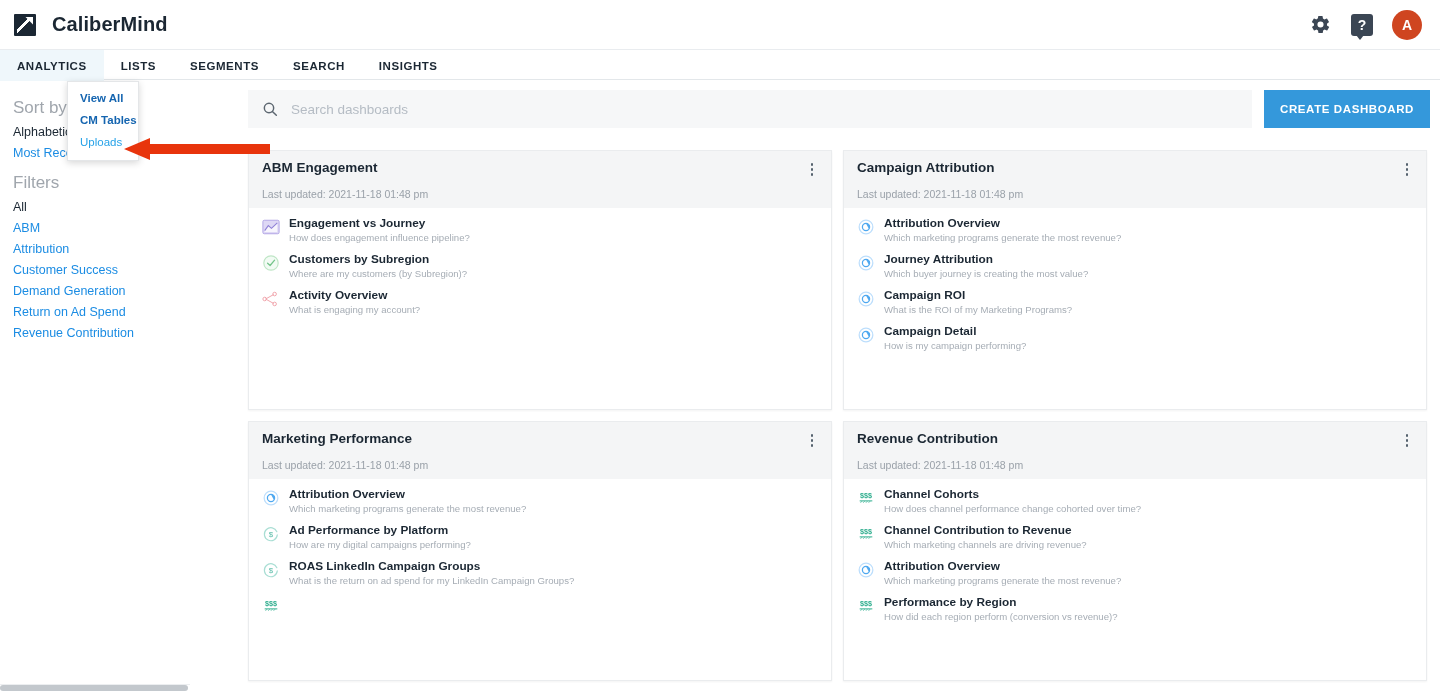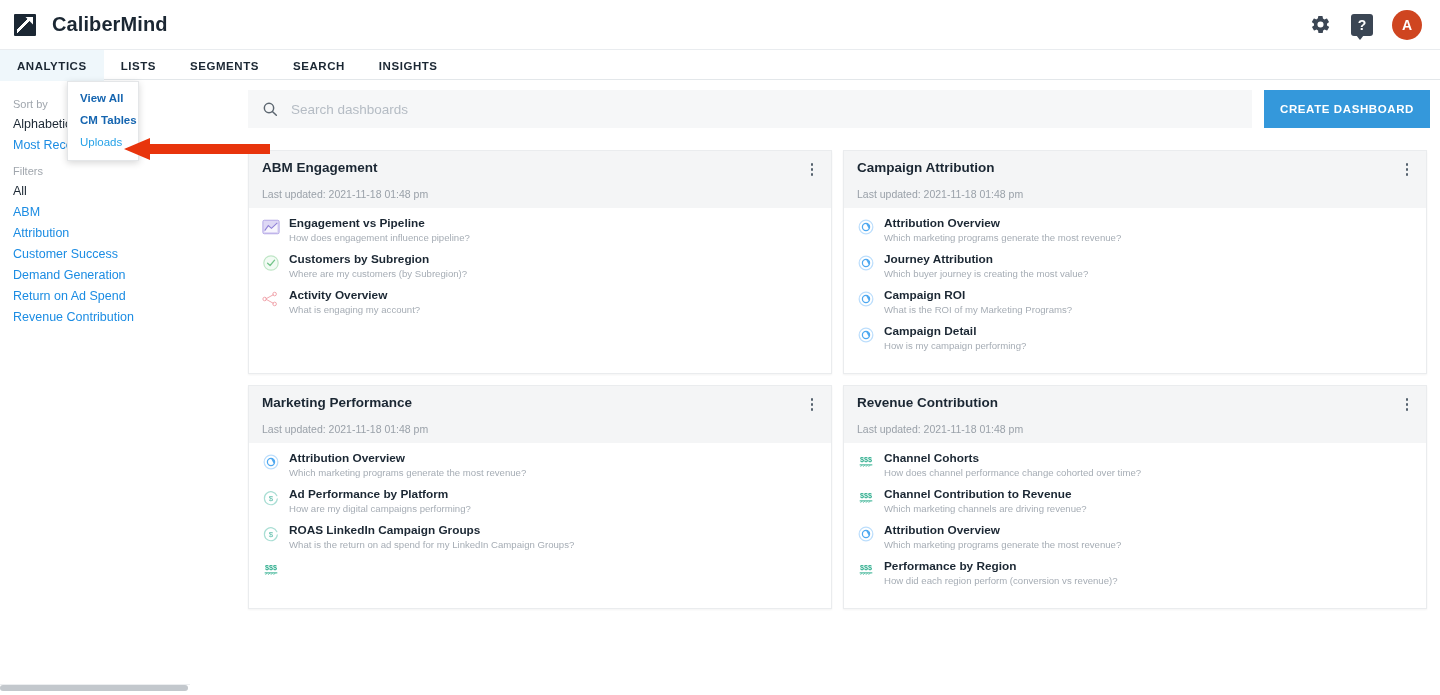--- a/index.html
+++ b/index.html
@@ -74,21 +74,21 @@
   .nav-tab.active { background: #eff7fb; }
 
   
   .sidebar {
     position: absolute; top: 81px; left: 0;
     width: 190px; height: 600px;
     background: #ffffff;
     padding-top: 14px;
     font-size: 12.5px;
   }
-  .side-group-label { color: #a0a6ad; padding: 3px 0 3px 13px; font-size: 11px; }
+  .side-group-label { color: #a0a6ad; padding: 3px 0 3px 13px; font-size: 17px; }
   .side-item { padding: 3.5px 0 3.5px 13px; cursor: pointer; white-space: nowrap; }
   .side-item.link { color: #1b8ce3; }
   .side-item.current { color: #1b2733; }
   .sb-spacer { height: 7px; }
 
   
   .hscroll {
     position: absolute; left: 0; bottom: 4px;
     width: 190px; height: 7px;
     background: #ffffff; border-top: 1px solid #eceef0;
@@ -142,21 +142,21 @@
     white-space: nowrap;
   }
 
   
   .grid {
     position: absolute; top: 69px; left: 58px;
     width: 1184px;
     display: flex; flex-wrap: wrap; gap: 11px 11px;
   }
   .card {
-    width: 584px; height: 224px;
+    width: 584px; height: 260px;
     background: #ffffff;
     border: 1px solid #eaecee;
     box-shadow: 0 1px 2px rgba(0,0,0,.05);
     overflow: hidden;
     display: flex; flex-direction: column;
   }
   .card-head {
     background: #f4f5f6; padding: 8px 12px 8px 13px;
     display: flex; align-items: flex-start;
   }
@@ -270,21 +270,21 @@
 
         <div class="report-row">
           <span class="report-ico">
             <svg width="18" height="18" viewBox="0 0 20 20">
               <rect x="1" y="2.5" width="18" height="15" rx="1.5" fill="#ded8f5" stroke="#b3a7e6" stroke-width="1.1"></rect>
               <path d="M3 14 L7 8.5 L10.5 11.5 L17 5.5 L17 15.5 L3 15.5 Z" fill="#ffffff" opacity=".75"></path>
               <polyline points="3,14 7,8.5 10.5,11.5 17,5.5" fill="none" stroke="#8e7fd6" stroke-width="1.2"></polyline>
             </svg>
           </span>
           <div>
-            <div class="report-name">Engagement vs Pipeline</div>
+            <div class="report-name">Engagement vs Journey</div>
             <div class="report-desc">How does engagement influence pipeline?</div>
           </div>
         </div>
 
 
         <div class="report-row">
           <span class="report-ico">
             <svg width="18" height="18" viewBox="0 0 20 20" fill="none">
               <circle cx="10" cy="10" r="8" stroke="#bfe6c6" stroke-width="1.3" fill="#f2fbf4"></circle>
               <polyline points="6.2,10.2 9,12.8 14,6.8" stroke="#74c48a" stroke-width="1.4" fill="none" stroke-linecap="round" stroke-linejoin="round"></polyline>

